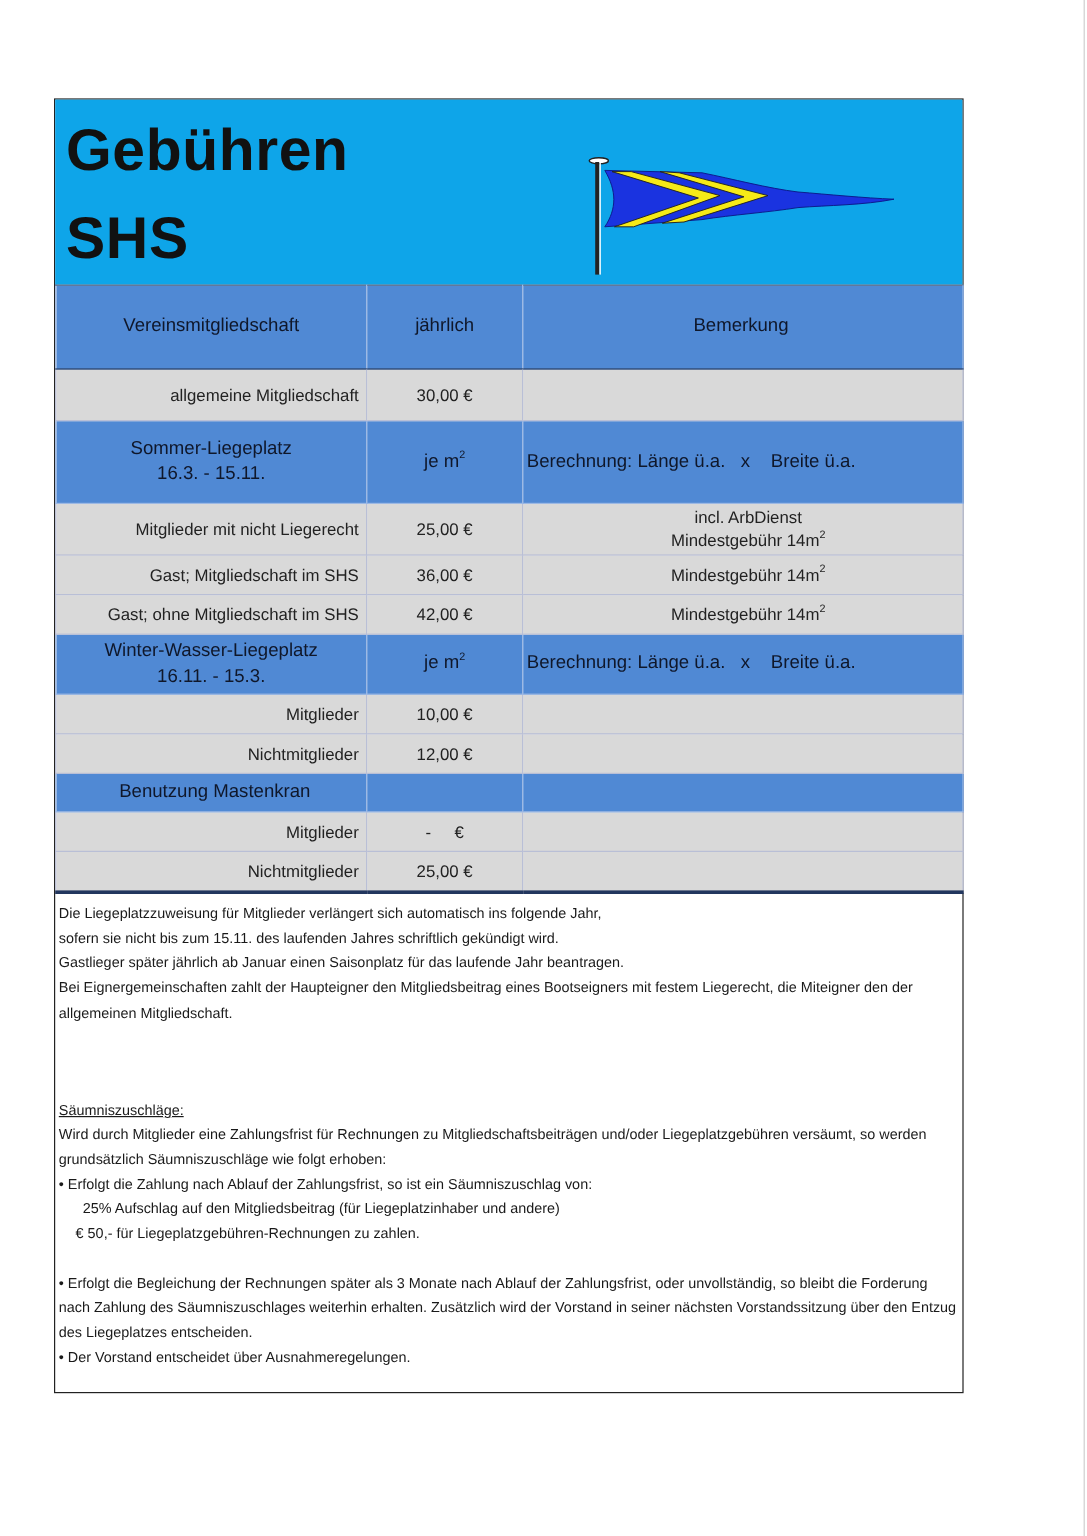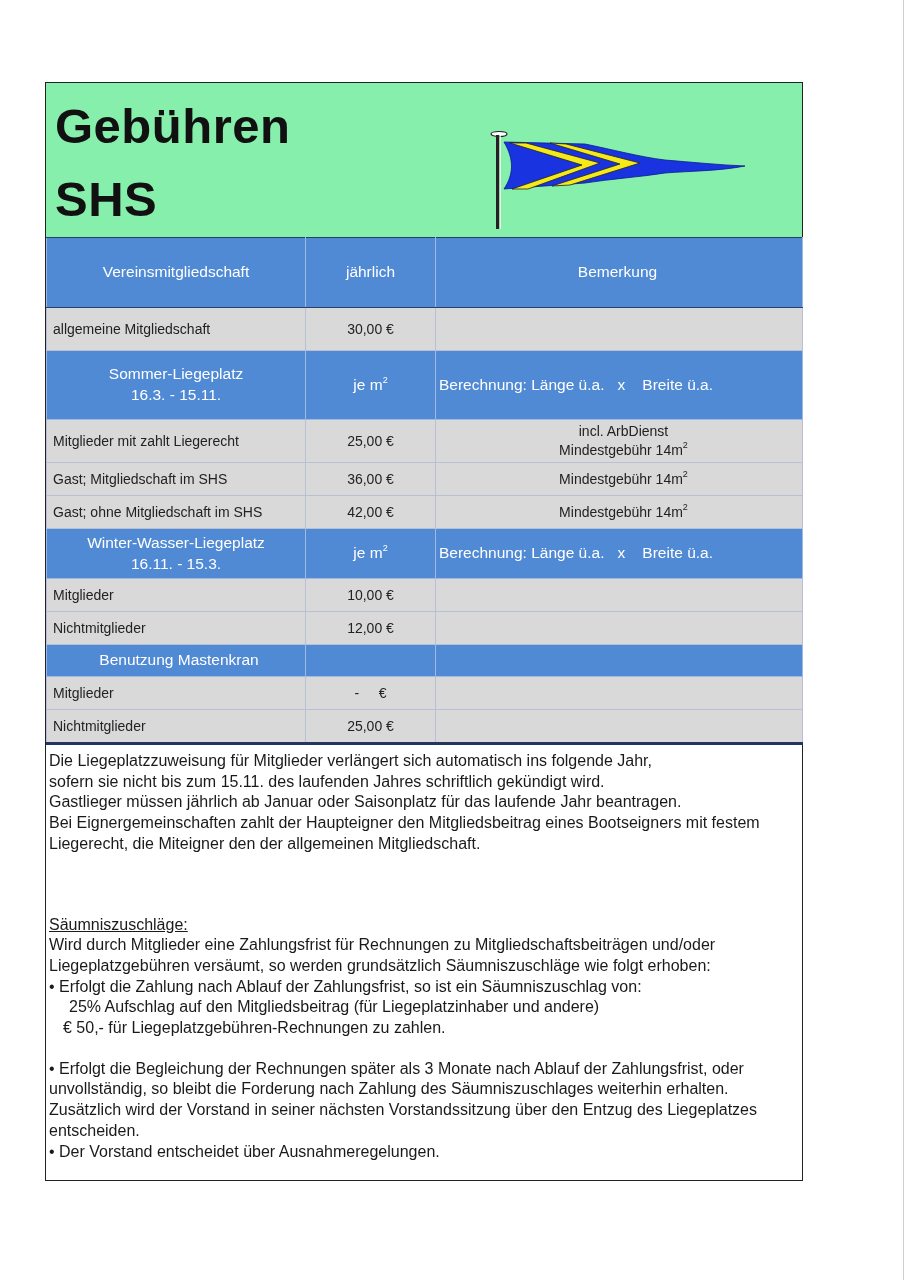--- a/index.html
+++ b/index.html
@@ -5,52 +5,52 @@
   html, body { margin: 0; padding: 0; }
   body {
     width: 906px; height: 1280px; background: #ffffff; position: relative; overflow: hidden;
     font-family: "Liberation Sans", "DejaVu Sans", sans-serif; color: #1a1a1a;
   }
   .page-edge { position: absolute; left: 903px; top: 0; width: 1px; height: 1280px; background: #cfcfcf; }
   .sheet {
     position: absolute; left: 45px; top: 82px; width: 756px;
     border: 1px solid #222; box-sizing: content-box;
   }
-  .title-block { position: relative; height: 154px; background: #86efac; }
+  .title-block { position: relative; height: 154px; background: #0ea5e9; }
   .title-line {
     position: absolute; left: 9px; font-weight: bold; font-size: 49px; line-height: 1; color: #111;
     letter-spacing: 0.5px;
   }
   .title-line.l1 { top: 19px; }
   .title-line.l2 { top: 92px; }
   .flag { position: absolute; left: 444px; top: 46px; width: 260px; height: 100px; }
 
   table.fees { border-collapse: collapse; width: 756px; table-layout: fixed; }
   table.fees td {
     padding: 0 6px; font-size: 14px; border: 1px solid #b9bfd6; line-height: 1.35;
   }
   col.c1 { width: 259px; } col.c2 { width: 130px; } col.c3 { width: 367px; }
-  tr.hdr td { background: #5089d4; color: #ffffff; font-size: 15.5px; border-color: #9db9e4; }
+  tr.hdr td { background: #5089d4; color: #0f172a; font-size: 15.5px; border-color: #9db9e4; }
   tr.hdr td.c1, tr.hdr td.c2 { text-align: center; }
   tr.hdr td.c3 { text-align: left; padding-left: 3px; }
   tr.hdr.main td { height: 69px; text-align: center; border-top: 1px solid #2a3f66; border-bottom: 1px solid #2a3f66; }
   tr.row td { background: #d9d9d9; color: #222; }
-  tr.row td.c1 { text-align: left; }
+  tr.row td.c1 { text-align: right; }
   tr.row td.c2 { text-align: center; }
   tr.row td.c3 { text-align: center; padding-left: 15px; }
   tr.h33 td { height: 32px; }
   tr.h43 td { height: 42px; }
   tr.h70 td { height: 68px; }
   tr.h50 td { height: 49px; }
   tr.h32 td { height: 31px; padding-left: 12px; }
   tr.last td { border-bottom: 3px solid #22365e; }
   sup { font-size: 9px; vertical-align: 7px; line-height: 0; }
   .note-line { display: block; }
 
-  .notes { padding: 6px 3px 18px 3px; font-size: 16px; line-height: 20.7px; color: #1a1a1a; }
+  .notes { padding: 6px 3px 18px 3px; font-size: 12px; line-height: 20.7px; color: #1a1a1a; }
   .notes p { margin: 0; }
   .notes .gap { height: 20px; }
   .notes .underline { text-decoration: underline; margin-top: 40px; }
   .notes .indent1 { padding-left: 20px; }
   .notes .indent2 { padding-left: 14px; }
 </style>
 </head>
 <body>
 
 <div class="page-edge"></div>
@@ -93,21 +93,21 @@
     <tr class="hdr h70">
       <td class="c1">
         <span class="note-line">Sommer-Liegeplatz</span>
         <span class="note-line">16.3. - 15.11.</span>
       </td>
       <td class="c2"><span>je m</span><sup>2</sup></td>
       <td class="c3" style="white-space:pre">Berechnung: Länge ü.a.   x    Breite ü.a.</td>
     </tr>
 
     <tr class="row h43">
-      <td class="c1">Mitglieder mit zahlt Liegerecht</td>
+      <td class="c1">Mitglieder mit nicht Liegerecht</td>
       <td class="c2">25,00 €</td>
       <td class="c3">
         <span class="note-line">incl. ArbDienst</span>
         <span class="note-line"><span>Mindestgebühr 14m</span><sup>2</sup></span>
       </td>
     </tr>
     <tr class="row h33">
       <td class="c1">Gast; Mitgliedschaft im SHS</td>
       <td class="c2">36,00 €</td>
       <td class="c3"><span>Mindestgebühr 14m</span><sup>2</sup></td>
@@ -153,21 +153,21 @@
       <td class="c1">Nichtmitglieder</td>
       <td class="c2">25,00 €</td>
       <td class="c3"></td>
     </tr>
   </tbody>
     </table>
 
   <div class="notes">
     <p>Die Liegeplatzzuweisung für Mitglieder verlängert sich automatisch ins folgende Jahr,</p>
     <p>sofern sie nicht bis zum 15.11. des laufenden Jahres schriftlich gekündigt wird.</p>
-    <p>Gastlieger müssen jährlich ab Januar oder Saisonplatz für das laufende Jahr beantragen.</p>
+    <p>Gastlieger später jährlich ab Januar einen Saisonplatz für das laufende Jahr beantragen.</p>
     <p>Bei Eignergemeinschaften zahlt der Haupteigner den Mitgliedsbeitrag eines Bootseigners mit festem Liegerecht, die Miteigner den der allgemeinen Mitgliedschaft.</p>
     <div class="gap"></div>
     <p class="underline">Säumniszuschläge: </p>
     <p>Wird durch Mitglieder eine Zahlungsfrist für Rechnungen zu Mitgliedschaftsbeiträgen und/oder Liegeplatzgebühren versäumt, so werden grundsätzlich Säumniszuschläge wie folgt erhoben:</p>
     <p>• Erfolgt die Zahlung nach Ablauf der Zahlungsfrist, so ist ein Säumniszuschlag von:</p>
     <p class="indent1">25% Aufschlag auf den Mitgliedsbeitrag (für Liegeplatzinhaber und andere)</p>
     <p class="indent2">€ 50,- für Liegeplatzgebühren-Rechnungen zu zahlen.</p>
     <div class="gap"></div>
     <p>• Erfolgt die Begleichung der Rechnungen später als 3 Monate nach Ablauf der Zahlungsfrist, oder unvollständig, so bleibt die Forderung nach Zahlung des Säumniszuschlages weiterhin erhalten. Zusätzlich wird der Vorstand in seiner nächsten Vorstandssitzung über den Entzug des Liegeplatzes entscheiden.</p>
     <p>• Der Vorstand entscheidet über Ausnahmeregelungen.</p>

